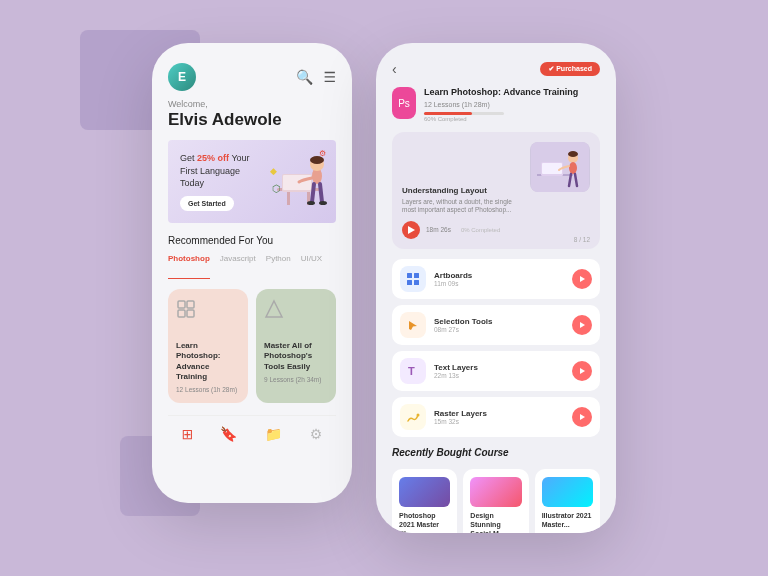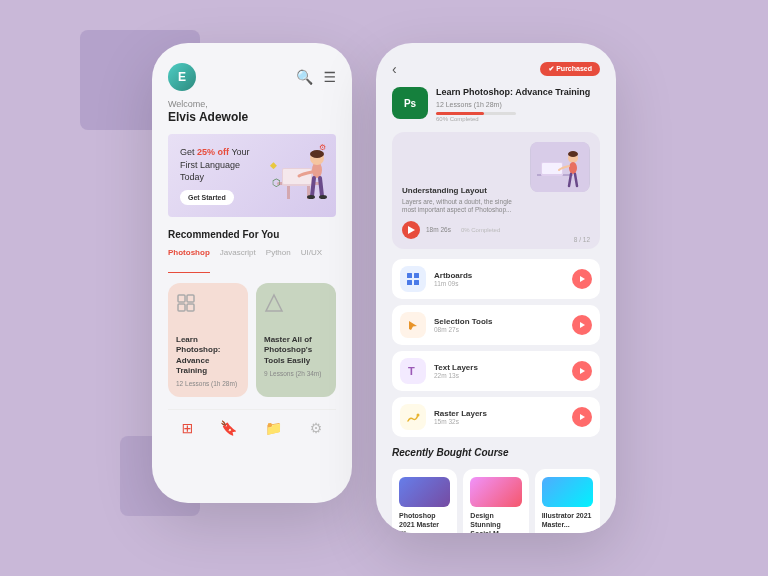--- a/index.html
+++ b/index.html
@@ -83,21 +83,21 @@
       font-size: 14px;
       cursor: pointer;
     }
 
     .welcome-text {
       font-size: 9px;
       color: #888;
       margin-bottom: 1px;
     }
     .user-name {
-      font-size: 12px;
+      font-size: 17px;
       font-weight: 700;
       color: #222;
       margin-bottom: 10px;
     }
 
     
     .banner {
       background: linear-gradient(135deg, #e8e0f5, #d5c8ec);
       border-radius: 4px;
       padding: 12px;
@@ -124,21 +124,21 @@
       padding: 4px 8px;
       font-size: 7px;
       font-weight: 600;
       margin-top: 6px;
       cursor: pointer;
       display: inline-block;
     }
 
     .section-title {
       font-size: 10px;
-      font-weight: 700;
+      font-weight: 400;
       color: #222;
       margin-bottom: 8px;
     }
 
     
     .tabs {
       display: flex;
       gap: 10px;
       margin-bottom: 10px;
     }
@@ -234,30 +234,30 @@
     }
 
     
     .course-info {
       display: flex;
       align-items: flex-start;
       gap: 8px;
       margin-bottom: 10px;
     }
     .ps-icon {
-      width: 36px;
+      width: 24px;
       height: 32px;
-      background: #15803d;
+      background: #ec4899;
       border-radius: 8px;
       display: flex;
       align-items: center;
       justify-content: center;
       color: white;
       font-size: 10px;
-      font-weight: 700;
+      font-weight: 400;
       flex-shrink: 0;
     }
     .course-meta {
       flex: 1;
     }
     .course-title-text {
       font-size: 9px;
       font-weight: 700;
       color: #222;
       line-height: 1.3;

